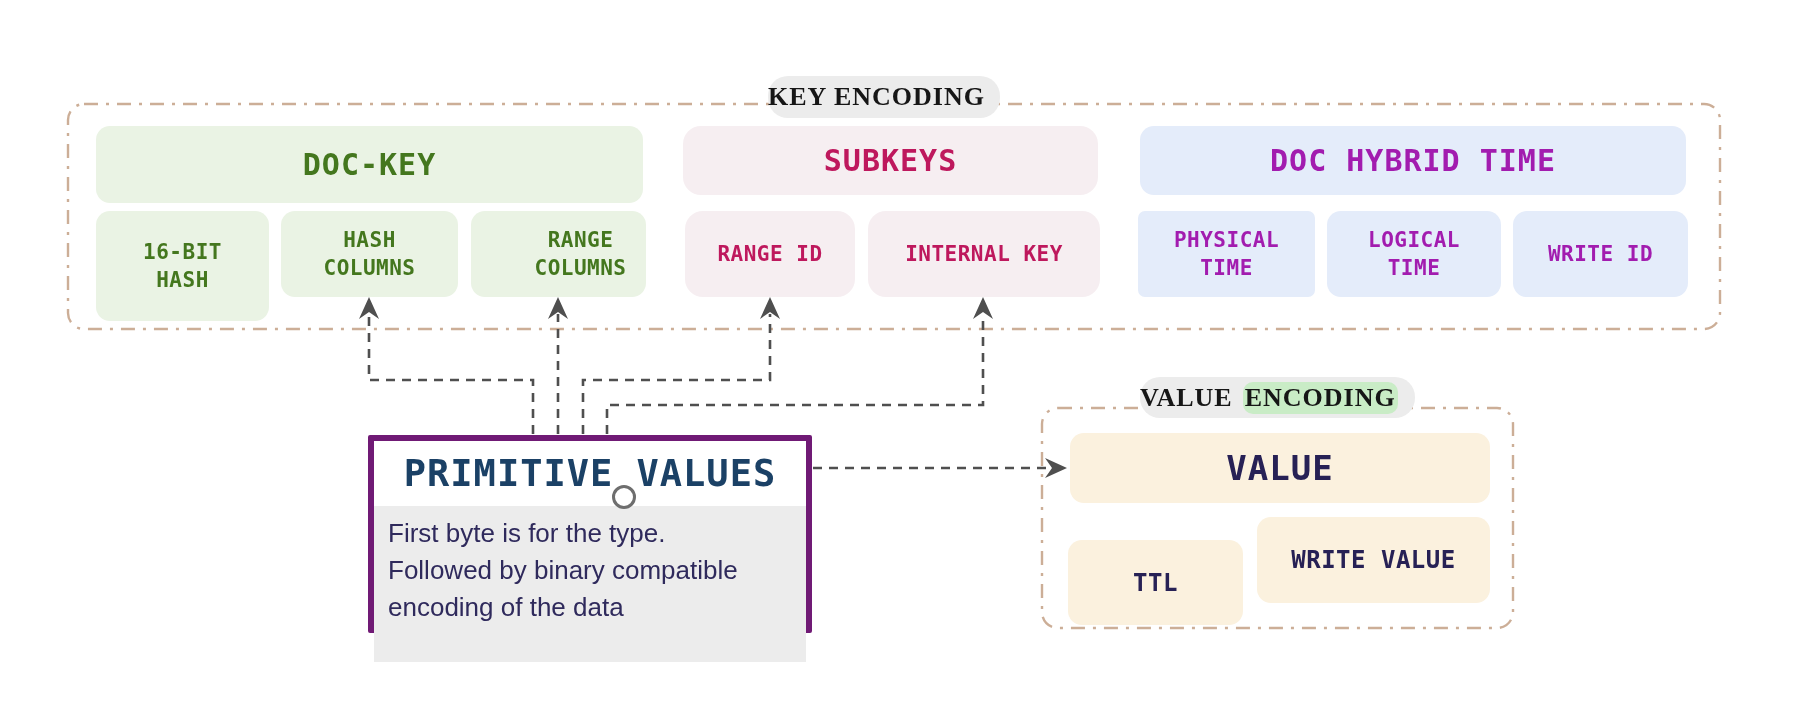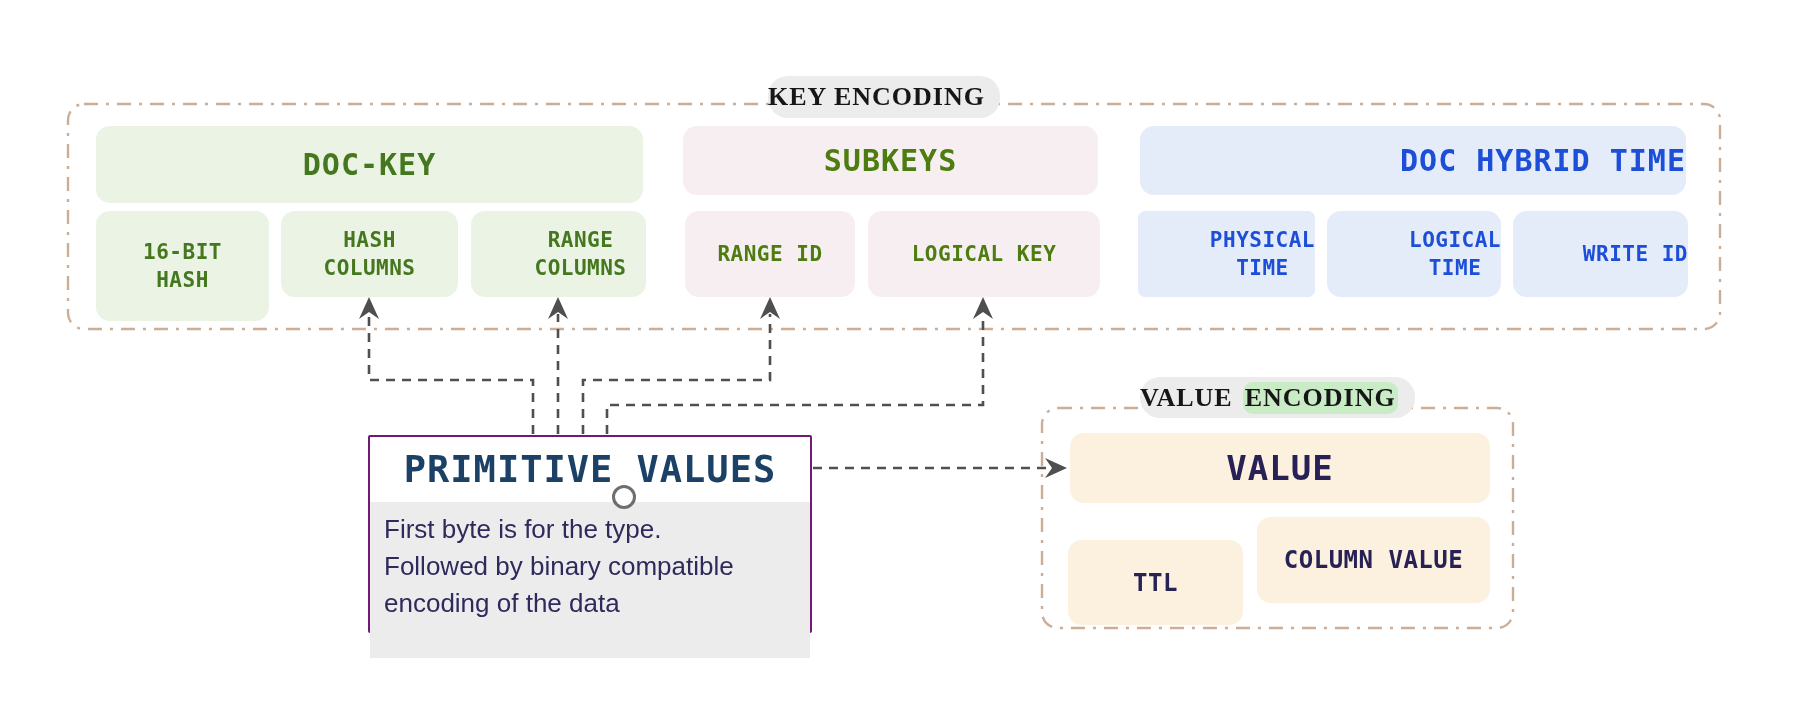--- a/index.html
+++ b/index.html
@@ -4,30 +4,30 @@
 <style>
   html,body{margin:0;padding:0;background:#ffffff;}
   body{width:1795px;height:714px;position:relative;overflow:hidden;
        font-family:"DejaVu Sans Mono", monospace;}
   .abs{position:absolute;box-sizing:border-box;}
   svg.overlay{position:absolute;left:0;top:0;z-index:0;}
   .node{z-index:1;display:flex;align-items:center;justify-content:center;
         border-radius:14px;text-align:center;font-weight:bold;}
   .node .ln{display:block;}
   .green-box{background:#eaf3e4;color:#44771e;}
-  .pink-box{background:#f6eef1;color:#4d7c0f;}
-  .blue-box{background:#e4ecfa;color:#1d4ed8;justify-content:flex-end;}
+  .pink-box{background:#f6eef1;color:#be185d;border-radius:18px;}
+  .blue-box{background:#e4ecfa;color:#a21caf;}
   .cream-box{background:#fbf1de;color:#272155;}
   .group-title{font-size:30px;letter-spacing:1px;}
   .sub-label{font-size:21px;line-height:28px;letter-spacing:0.5px;}
   .pill{z-index:2;background:#ececec;color:#161616;border-radius:20px;
         display:flex;align-items:center;
         font-weight:bold;font-size:26px;letter-spacing:1px;font-family:Liberation Serif, serif;}
   .hl{background:#c9ecc6;padding:1px 2px;border-radius:10px;}
-  .pv{z-index:1;border:2px solid #701a75;background:#ffffff;border-radius:2px;}
+  .pv{z-index:1;border:6px solid #701a75;background:#ffffff;border-radius:2px;}
   .pv-header{height:65px;display:flex;align-items:center;justify-content:center;
              color:#1b4166;font-weight:bold;font-size:37px;letter-spacing:1px;}
   .pv-body{background:#ececec;color:#2f2a5c;height:131px;
            font-family:"Liberation Sans","DejaVu Sans",sans-serif;
            font-size:26px;line-height:37px;padding:9px 0 16px 14px;}
   .handle{position:absolute;z-index:3;width:18px;height:18px;border-radius:50%;
           background:#ffffff;border:3px solid #6e6e6e;}
   .value-title{font-size:34px;letter-spacing:1px;}
   .small-cream{font-size:24px;letter-spacing:0.5px;}
 </style>
@@ -83,21 +83,21 @@
     </span>
 </div>
 
 <div class="abs node pink-box group-title" style="left:683px;top:126px;width:415px;height:69px;">
   <span>SUBKEYS</span>
 </div>
 <div class="abs node pink-box sub-label" style="left:685px;top:211px;width:170px;height:86px;">
   <span>RANGE ID</span>
 </div>
 <div class="abs node pink-box sub-label" style="left:868px;top:211px;width:232px;height:86px;">
-  <span>LOGICAL KEY</span>
+  <span>INTERNAL KEY</span>
 </div>
 
 <div class="abs node blue-box group-title" style="left:1140px;top:126px;width:546px;height:69px;">
   <span>DOC HYBRID TIME</span>
 </div>
 <div class="abs node blue-box sub-label" style="left:1138px;top:211px;width:177px;height:86px;border-radius:7px;">
   <span>
       <span class="ln">PHYSICAL</span>
         <span class="ln">TIME</span>
     </span>
@@ -130,14 +130,14 @@
   <span class="hl">ENCODING</span>
 </div>
 
 <div class="abs node cream-box value-title" style="left:1070px;top:433px;width:420px;height:70px;">
   <span>VALUE</span>
 </div>
 <div class="abs node cream-box small-cream" style="left:1068px;top:540px;width:175px;height:85px;">
   <span>TTL</span>
 </div>
 <div class="abs node cream-box small-cream" style="left:1257px;top:517px;width:233px;height:86px;">
-  <span>COLUMN VALUE</span>
+  <span>WRITE VALUE</span>
 </div>
 
 </body></html>

